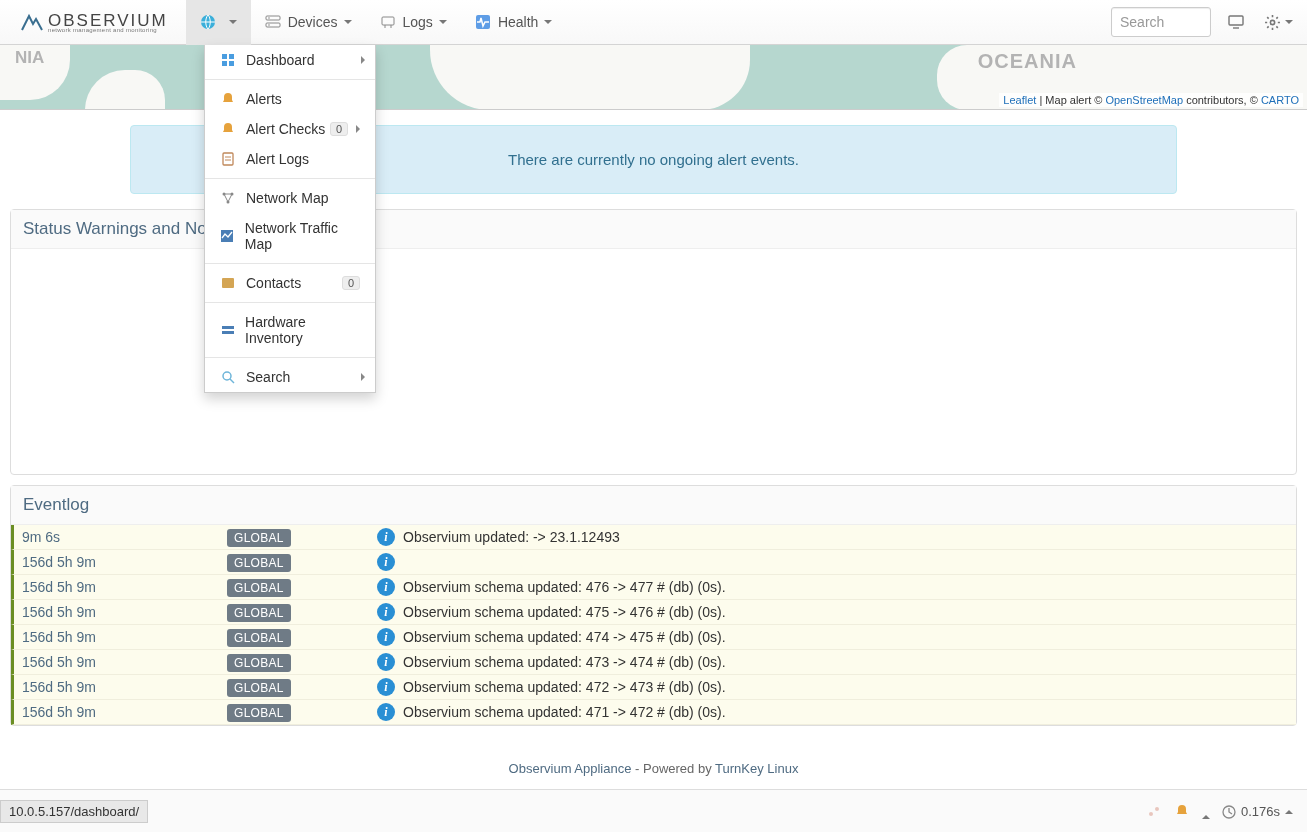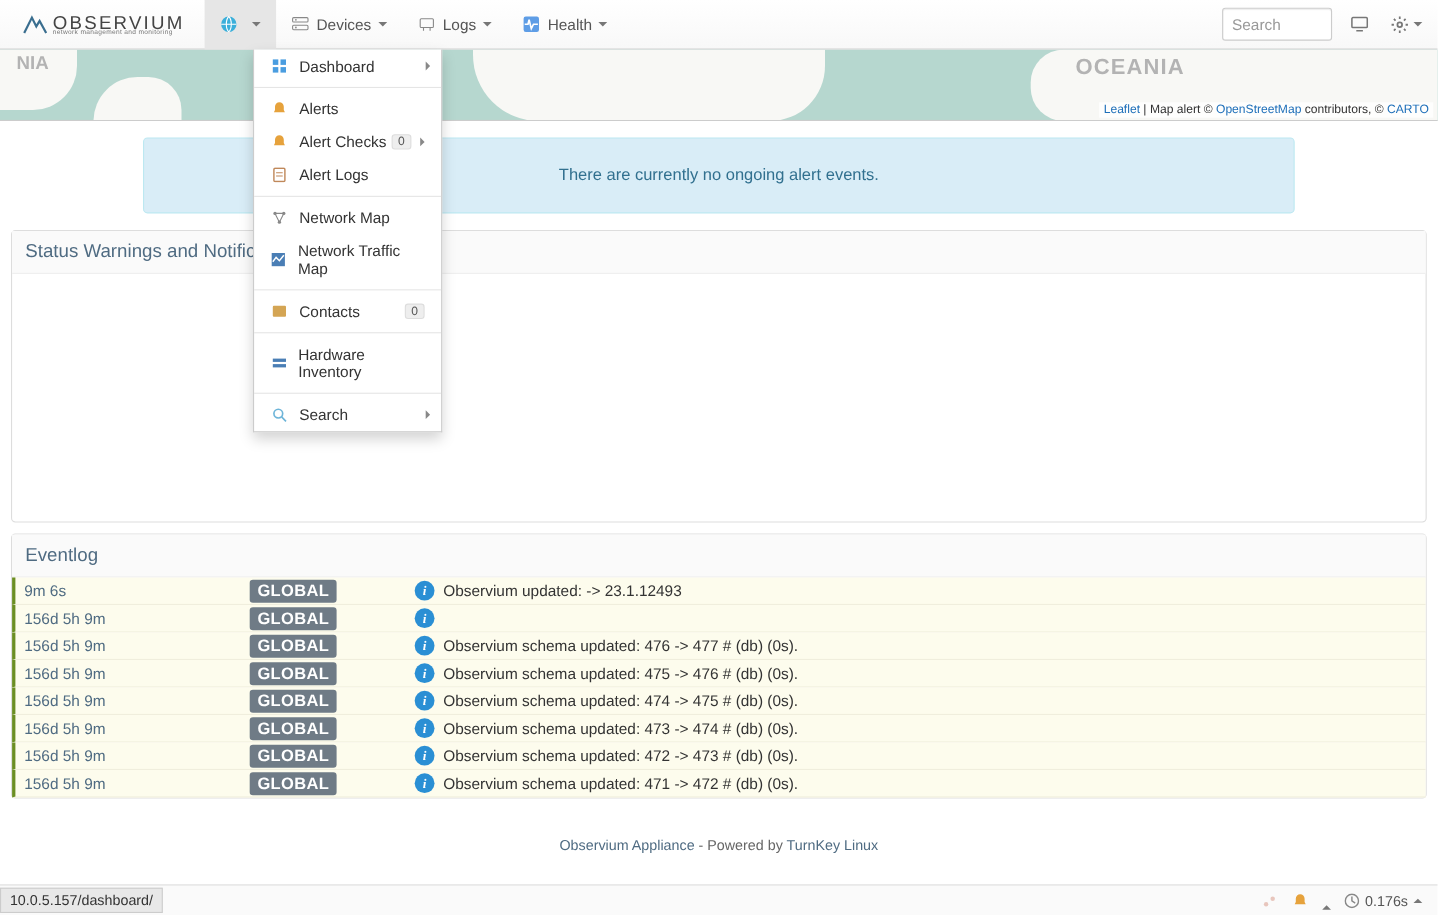--- a/index.html
+++ b/index.html
@@ -70,21 +70,21 @@
   .oceania { top:5px; right:230px; font-size:20px; font-weight:700; color:#b3b3b3; letter-spacing:1px;}
   .pac-abbrev { top: 3px; left:15px; font-size:17px; font-weight:700; color:#b3b3b3;}
   .map-attrib {
     position:absolute; right:4px; bottom:2px; background:rgba(255,255,255,0.8);
     font-size:11px; color:#333; padding:1px 4px;
   }
   .map-attrib a { color:#1e6fb9; text-decoration:none;}
 
   
   .dropdown {
-    position:absolute; top:45px; left:230px; width:172px;
+    position:absolute; top:45px; left:204px; width:172px;
     background:#fff; border:1px solid #ccc; border-top:none;
     box-shadow:0 6px 12px rgba(0,0,0,.175);
     z-index:2000;
   }
   .dd-item {
     display:flex; align-items:center; padding:7px 15px; color:#333; cursor:pointer;
     font-size:14px; position:relative;
   }
   .dd-item .dd-icon { width:16px; height:16px; margin-right:10px; display:inline-flex; align-items:center; justify-content:center;}
   .dd-divider { height:1px; background:#e5e5e5; margin:4px 0;}
@@ -119,39 +119,39 @@
     display:flex; align-items:center; padding:3px 8px;
     background:#fdfced; border-bottom:1px solid #f0eedd;
     border-left:3px solid #6b8e23;
     font-size:14px;
   }
   .ev-time { width:205px; color:#4f6b82;}
   .ev-tag {
     width:150px;
   }
   .badge-global {
-    background:#6f7b86; color:#fff; font-size:15px; font-weight:700;
+    background:#6f7b86; color:#fff; font-size:12px; font-weight:400;
     padding:2px 7px; border-radius:3px; letter-spacing:.3px;
   }
   .ev-info-icon {
     width:18px; height:18px; border-radius:50%; background:#2a8fd4; color:#fff;
     display:inline-flex; align-items:center; justify-content:center; font-size:12px; font-weight:700;
     margin-right:8px; font-family: Georgia, serif; font-style: italic;
   }
   .ev-msg { color:#333;}
 
   
   .footer {
     text-align:center; padding:25px 0; font-size:13px; color:#666;
   }
   .footer a { color:#4f6b82; text-decoration:none;}
 
   
   .statusbar {
-    position:absolute; bottom:0; left:0; right:0; height:28px;
+    position:absolute; bottom:0; left:0; right:0; height:43px;
     border-top:1px solid #ddd; background:#fafafa;
     display:flex; align-items:center; font-size:13px; color:#555;
   }
   .sb-left { background:#e8e8e8; padding:3px 8px; font-size:13px; color:#333; border:1px solid #ccc;}
   .sb-right { margin-left:auto; display:flex; align-items:flex-end; gap:12px; padding-right:14px;}
   .sb-icon { width:16px; height:16px; display:inline-flex; align-items:center; justify-content:center; color:#aaa; cursor:pointer;}
   .sb-caret-up {
     display:inline-block; width:0; height:0;
     border-bottom:4px solid #777; border-left:4px solid transparent; border-right:4px solid transparent;
   }

